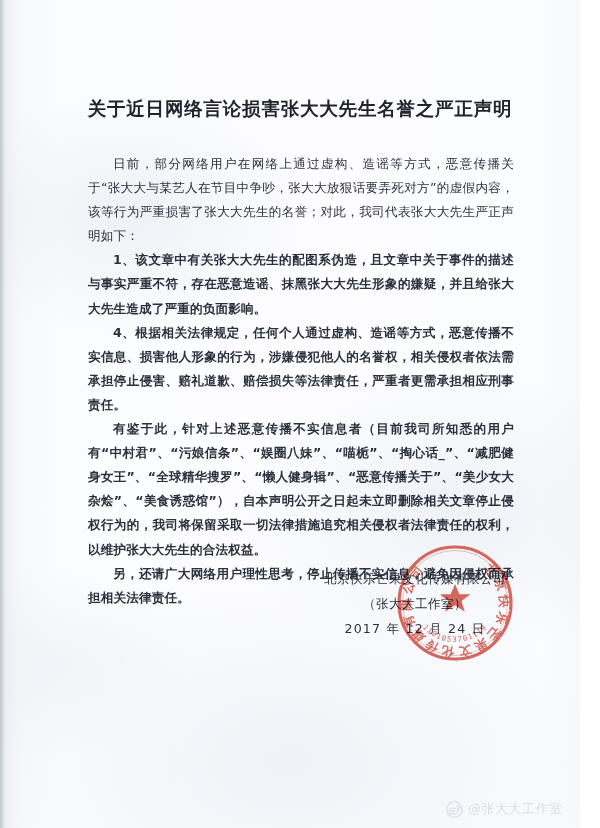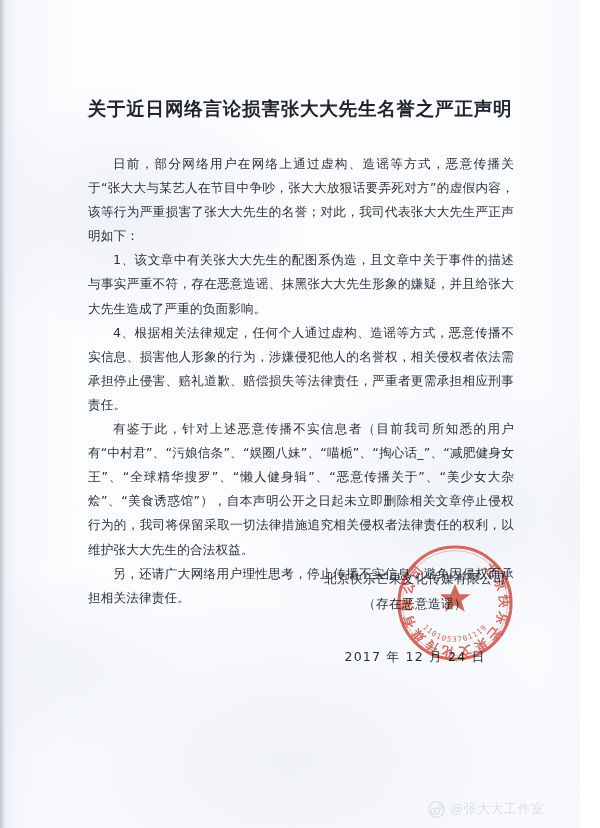--- a/index.html
+++ b/index.html
@@ -85,20 +85,21 @@
     color: #2b313c;
     text-align: justify;
     text-align-last: left;
     text-justify: inter-character;
     text-indent: 25px;
     margin: 0 0 0 0;
     letter-spacing: .15px;
   }
   .para + .para {
     margin-top: 0px;
+    font-weight: bold;
   }
 
   
   .sign-block {
     position: absolute;
     top: 566px;
     left: 300px;
     width: 230px;
     text-align: center;
     color: #2b313c;
@@ -107,42 +108,41 @@
     font-size: 12.6px;
     line-height: 25px;
     letter-spacing: .4px;
     white-space: nowrap;
   }
   .sign-date {
     font-size: 12.6px;
     line-height: 25px;
     letter-spacing: 1.2px;
     white-space: nowrap;
-    margin-top: 28px;
   }
 
   
   .seal {
     position: absolute;
     top: 541px;
     left: 393px;
     width: 124px;
     height: 124px;
     z-index: 4;
     opacity: .82;
     pointer-events: none;
     mix-blend-mode: multiply;
   }
   .seal svg { display: block; }
 
   
   .watermark {
     position: absolute;
     top: 800px;
-    left: 428px;
+    left: 446px;
     display: flex;
     align-items: center;
     gap: 5px;
     opacity: .30;
     z-index: 5;
   }
   .wm-icon {
     width: 17px;
     height: 17px;
     flex: 0 0 auto;
@@ -166,21 +166,21 @@
     <div class="body-text">
       <p class="para">日前，部分网络用户在网络上通过虚构、造谣等方式，恶意传播关于“张大大与某艺人在节目中争吵，张大大放狠话要弄死对方”的虚假内容，该等行为严重损害了张大大先生的名誉；对此，我司代表张大大先生严正声明如下：</p>
       <p class="para">1、该文章中有关张大大先生的配图系伪造，且文章中关于事件的描述与事实严重不符，存在恶意造谣、抹黑张大大先生形象的嫌疑，并且给张大大先生造成了严重的负面影响。</p>
       <p class="para">4、根据相关法律规定，任何个人通过虚构、造谣等方式，恶意传播不实信息、损害他人形象的行为，涉嫌侵犯他人的名誉权，相关侵权者依法需承担停止侵害、赔礼道歉、赔偿损失等法律责任，严重者更需承担相应刑事责任。</p>
       <p class="para">有鉴于此，针对上述恶意传播不实信息者（目前我司所知悉的用户有“中村君”、“污娘信条”、“娱圈八妹”、“喵栀”、“掏心话_”、“减肥健身女王”、“全球精华搜罗”、“懒人健身辑”、“恶意传播关于”、“美少女大杂烩”、“美食诱惑馆”），自本声明公开之日起未立即删除相关文章停止侵权行为的，我司将保留采取一切法律措施追究相关侵权者法律责任的权利，以维护张大大先生的合法权益。</p>
       <p class="para">另，还请广大网络用户理性思考，停止传播不实信息，避免因侵权而承担相关法律责任。</p>
     </div>
 
     <div class="sign-block">
       <div class="sign-line">北京快乐芒果文化传媒有限公司</div>
-      <div class="sign-line">（存在恶意造谣）</div>
+      <div class="sign-line">（张大大工作室）</div>
       <div class="sign-date">2017 年 12 月 24 日</div>
     </div>
 
     <div class="seal">
       <svg width="124" height="124" viewBox="0 0 124 124" xmlns="http://www.w3.org/2000/svg">
         <defs>
           <path id="rimPath" d="M 62,62 m 0,-45 a 45,45 0 1,1 -0.1,0"></path>
           <path id="serialPath" d="M 62,62 m -37,18 a 43,43 0 0,0 74,0"></path>
           <filter id="rough">
             <feTurbulence type="fractalNoise" baseFrequency="0.55" numOctaves="3" result="n"></feTurbulence>

